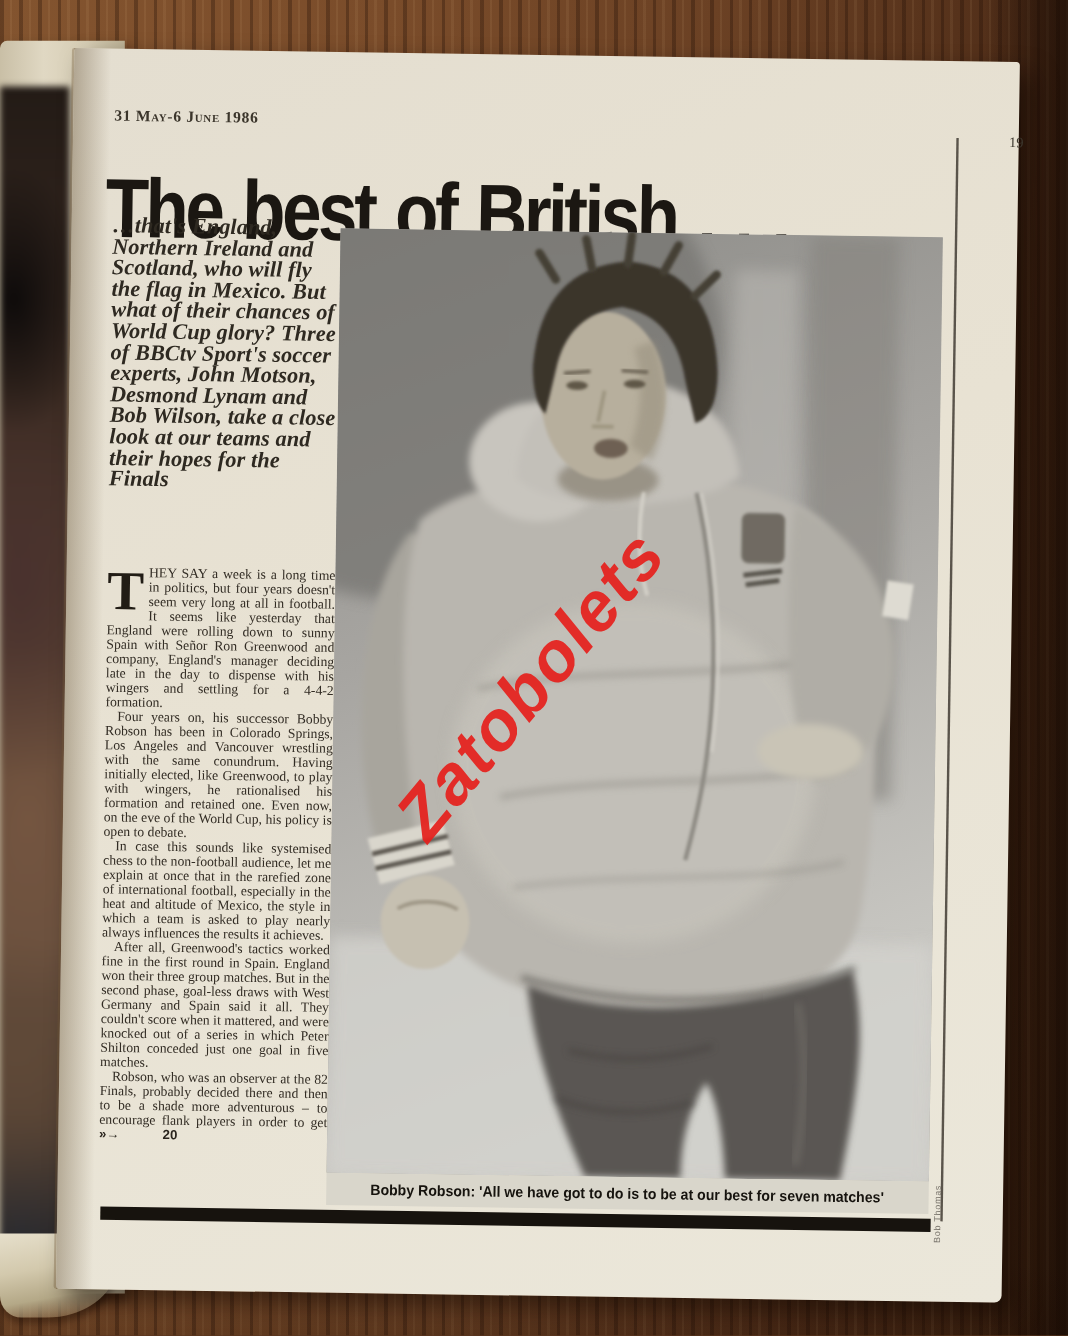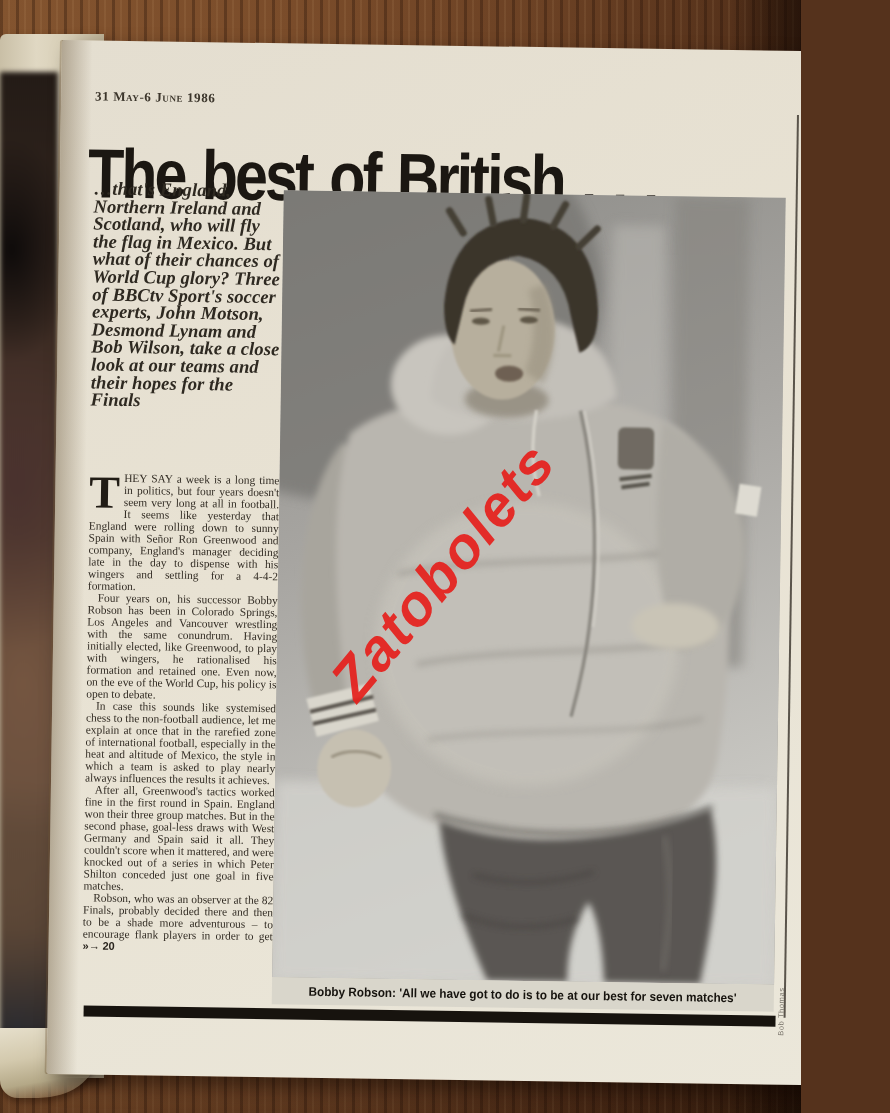--- a/index.html
+++ b/index.html
@@ -1,17 +1,17 @@
 <!DOCTYPE html>
 <html><head>
 <meta charset="utf-8">
 <style>
   html,body{margin:0;padding:0;}
   body{width:890px;height:1113px;overflow:hidden;background:#55321c;font-family:"Liberation Serif",serif;}
-  .scene{position:relative;width:801px;height:1113px;overflow:hidden;
+  .scene{position:relative;width:890px;height:1113px;overflow:hidden;
     background:
       repeating-linear-gradient(90deg, rgba(30,12,4,.30) 0 3px, rgba(0,0,0,0) 3px 8px, rgba(255,215,160,.07) 8px 10px, rgba(0,0,0,0) 10px 16px),
       linear-gradient(100deg,#83542f 0%,#7a4c2a 30%,#6b4124 55%,#4f2d18 80%,#38200f 100%);}
   .wood-right{position:absolute;right:0;top:0;width:70px;height:100%;
     background:linear-gradient(90deg,rgba(20,8,2,0) 0,rgba(20,8,2,.45) 60%,rgba(15,6,2,.6) 100%);}
   .wood-bottom{position:absolute;left:0;bottom:0;width:100%;height:60px;
     background:linear-gradient(180deg,rgba(0,0,0,0),rgba(25,10,3,.25));}
 
   
   .left-page{position:absolute;left:0;top:34px;width:104px;height:1044px;
@@ -55,21 +55,21 @@
     font-size:18.5px;line-height:17.6px;color:#2e2921;letter-spacing:.1px;}
 
   .body-col{position:absolute;left:34px;top:431px;width:190px;
     font-family:"Liberation Serif",serif;font-size:11.4px;line-height:12px;
     color:#322c24;text-align:justify;}
   .body-col p{margin:0;}
   .body-col p + p{text-indent:10px;}
   .dropcap{float:left;font-family:"Liberation Serif",serif;font-weight:bold;
     font-size:46px;line-height:37px;padding:2px 4px 0 0;color:#211c15;}
   .cont{font-family:"Liberation Sans",sans-serif;font-weight:bold;font-size:11px;color:#2a251e;}
-  .cont-page{font-weight:bold;}
+  .cont-page{font-weight:bold;margin-left:33px;}
 
   .photo{position:absolute;left:224px;top:147px;width:502px;height:787px;overflow:hidden;background:#aaa8a3;}
   .caption-strip{position:absolute;left:224px;top:934px;width:502px;height:27px;background:#d9d6cb;
     display:flex;align-items:center;justify-content:center;}
   .caption-text{font-family:"Liberation Sans",sans-serif;font-weight:bold;font-size:12.5px;
     color:#16130e;letter-spacing:0;transform:scaleX(.94);white-space:nowrap;}
   .black-bar{position:absolute;left:36px;top:965px;width:692px;height:11px;background:#17130e;}
 
   .watermark{position:absolute;left:388px;top:525px;transform:translate(-50%,-50%) rotate(-51deg);
     font-family:"Liberation Sans",sans-serif;font-weight:bold;font-style:italic;

